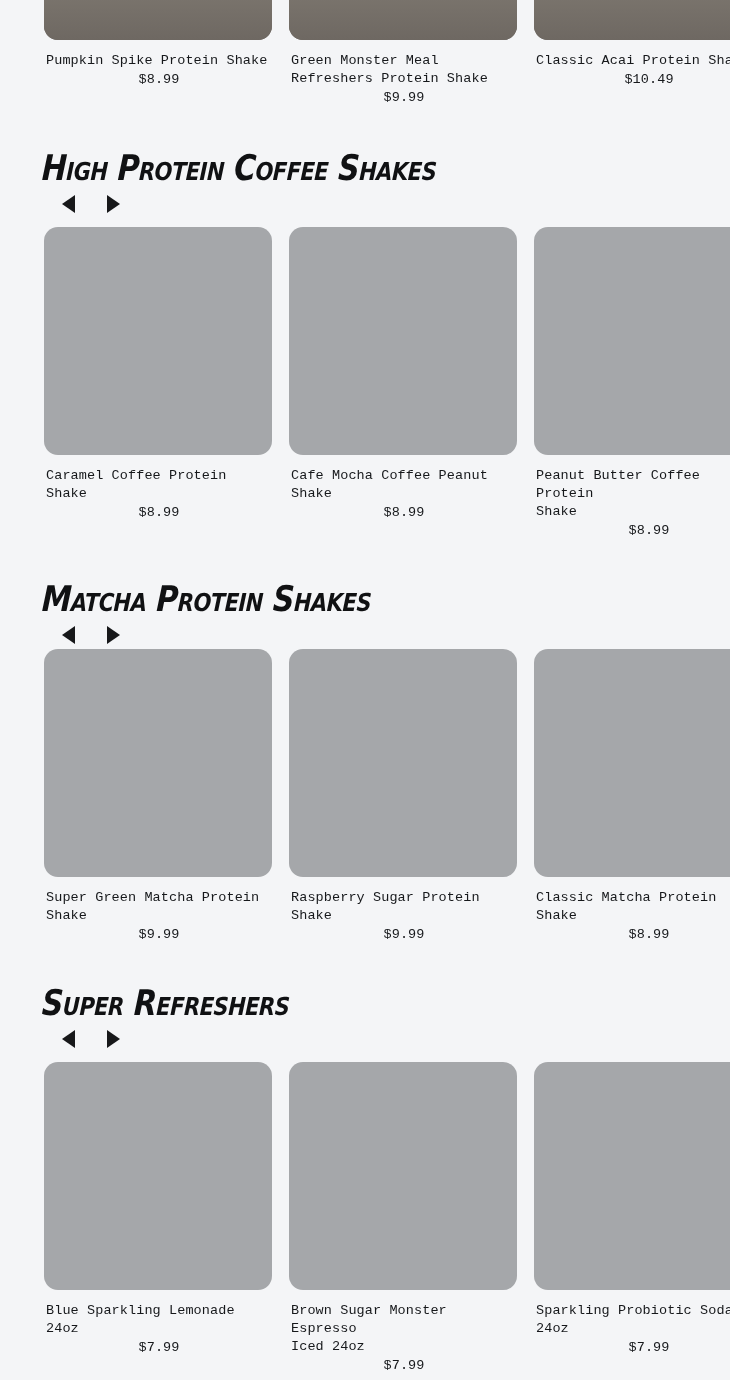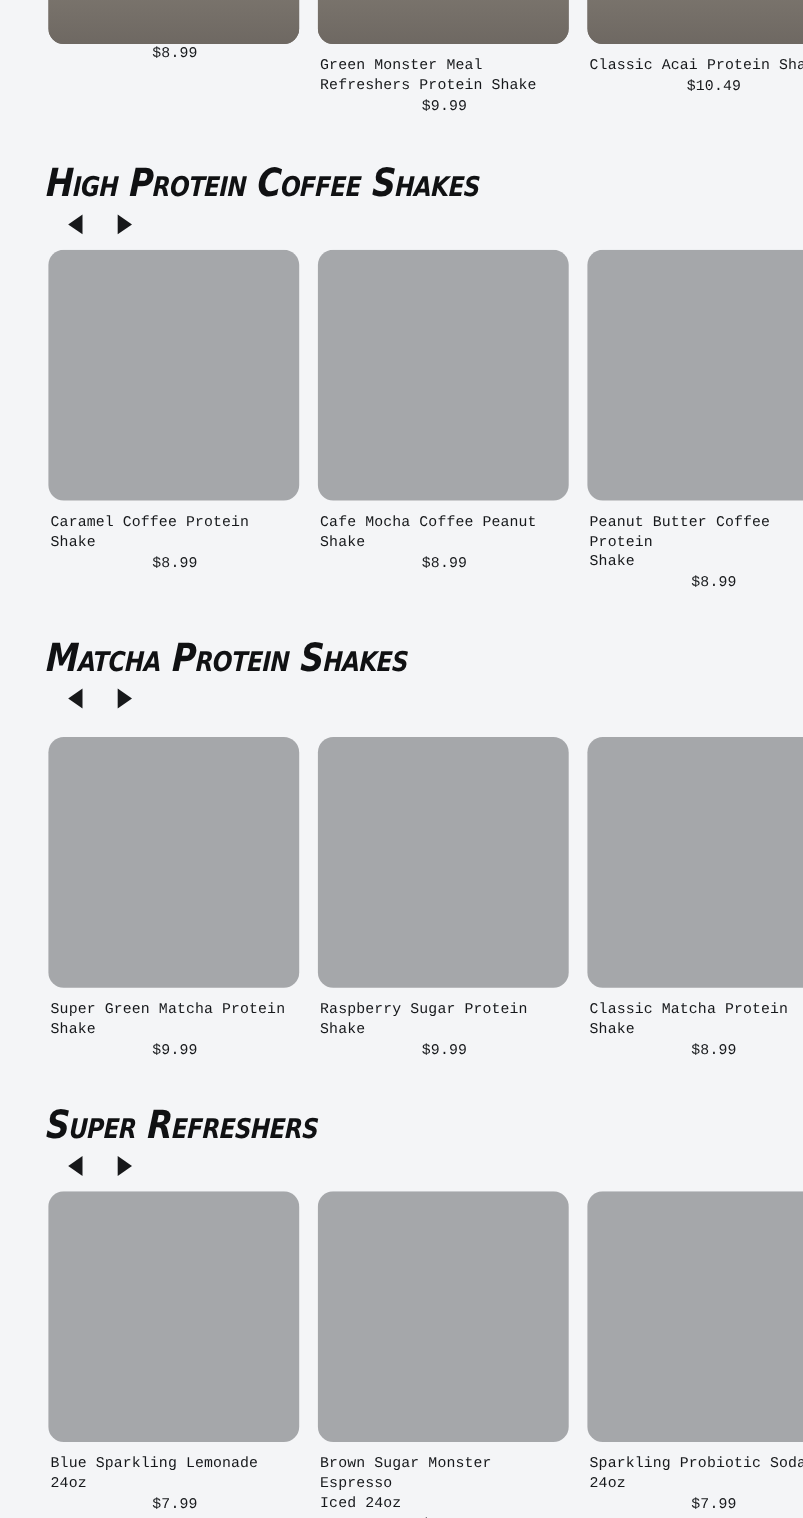--- a/index.html
+++ b/index.html
@@ -130,20 +130,21 @@
 
   <div class="section" style="margin-top:-188px;">
     <div class="track">
 
       <div class="card">
         <div class="thumb photo">
 
           <div class="bg-table"></div>
 
         </div>
+        <div class="card-title">Pumpkin Spike Protein Shake</div>
         <div class="card-price">$8.99</div>
       </div>
 
       <div class="card">
         <div class="thumb photo">
 
           <div class="bg-table"></div>
 
         </div>
         <div class="card-title">Green Monster Meal
@@ -190,21 +191,21 @@
       </div>
     </div>
   </div>
 
   <div class="section" style="margin-top:42px;">
     <h2 class="section-heading">Matcha Protein Shakes</h2>
     <div class="arrows">
       <button class="arrow arrow-prev"></button>
       <button class="arrow arrow-next"></button>
     </div>
-    <div class="track" style="margin-top:26px;">
+    <div class="track" style="margin-top:5px;">
       <div class="card">
         <div class="thumb"></div>
         <div class="card-title">Super Green Matcha Protein
 Shake</div>
         <div class="card-price">$9.99</div>
       </div>
       <div class="card">
         <div class="thumb"></div>
         <div class="card-title">Raspberry Sugar Protein
 Shake</div>

